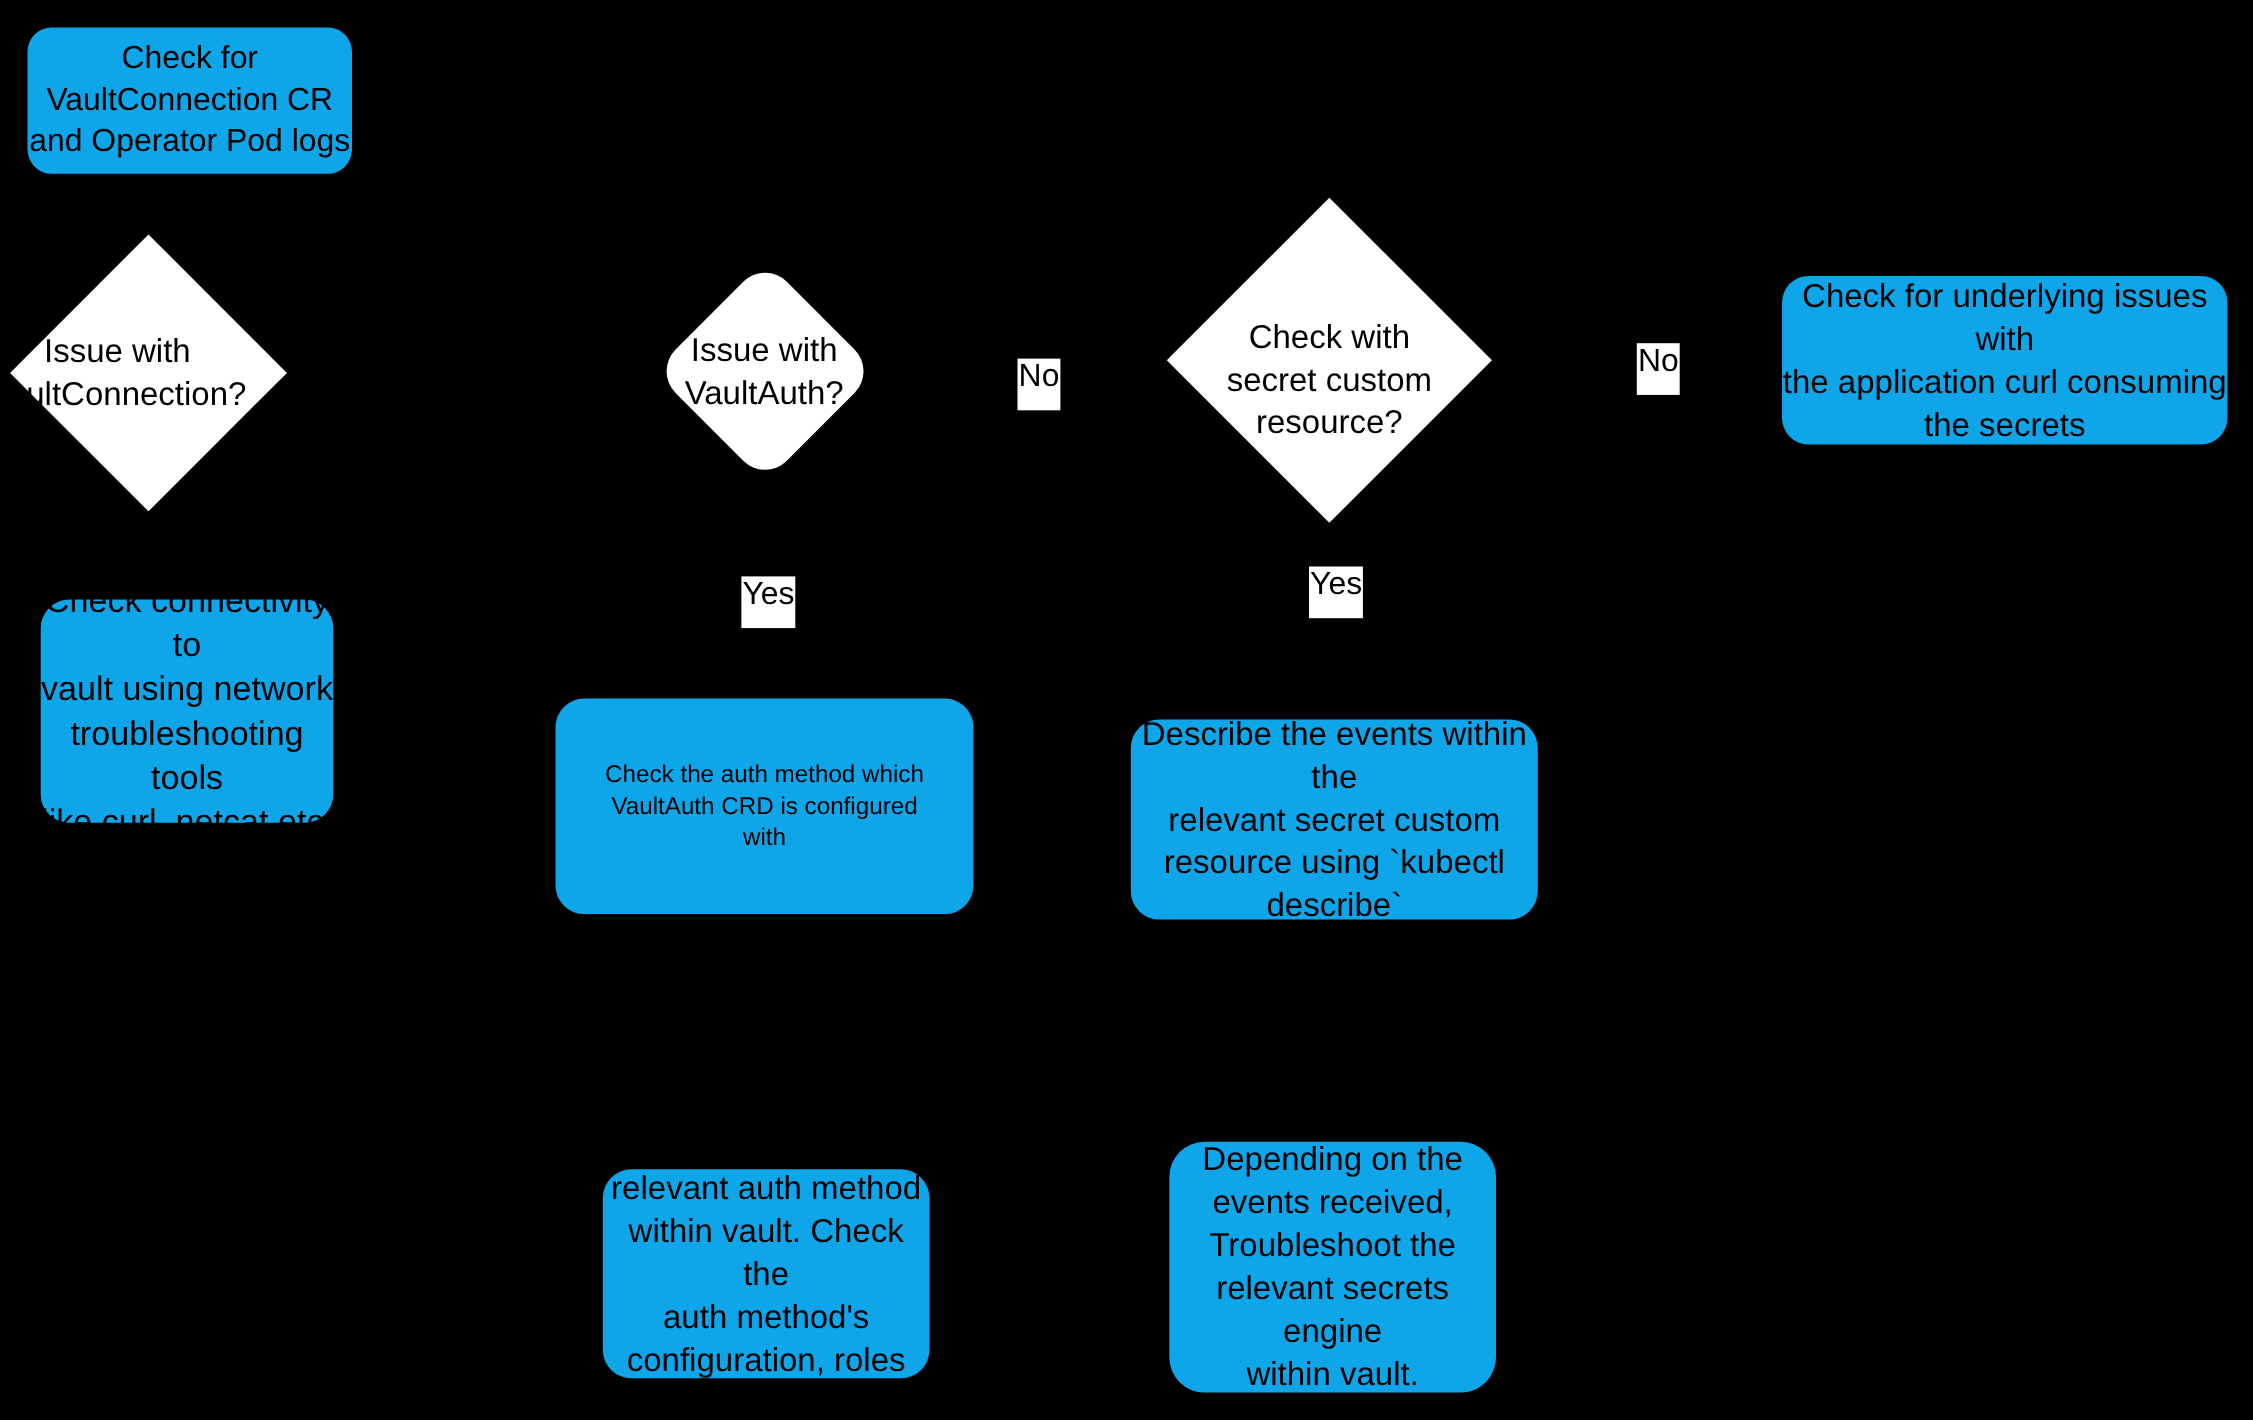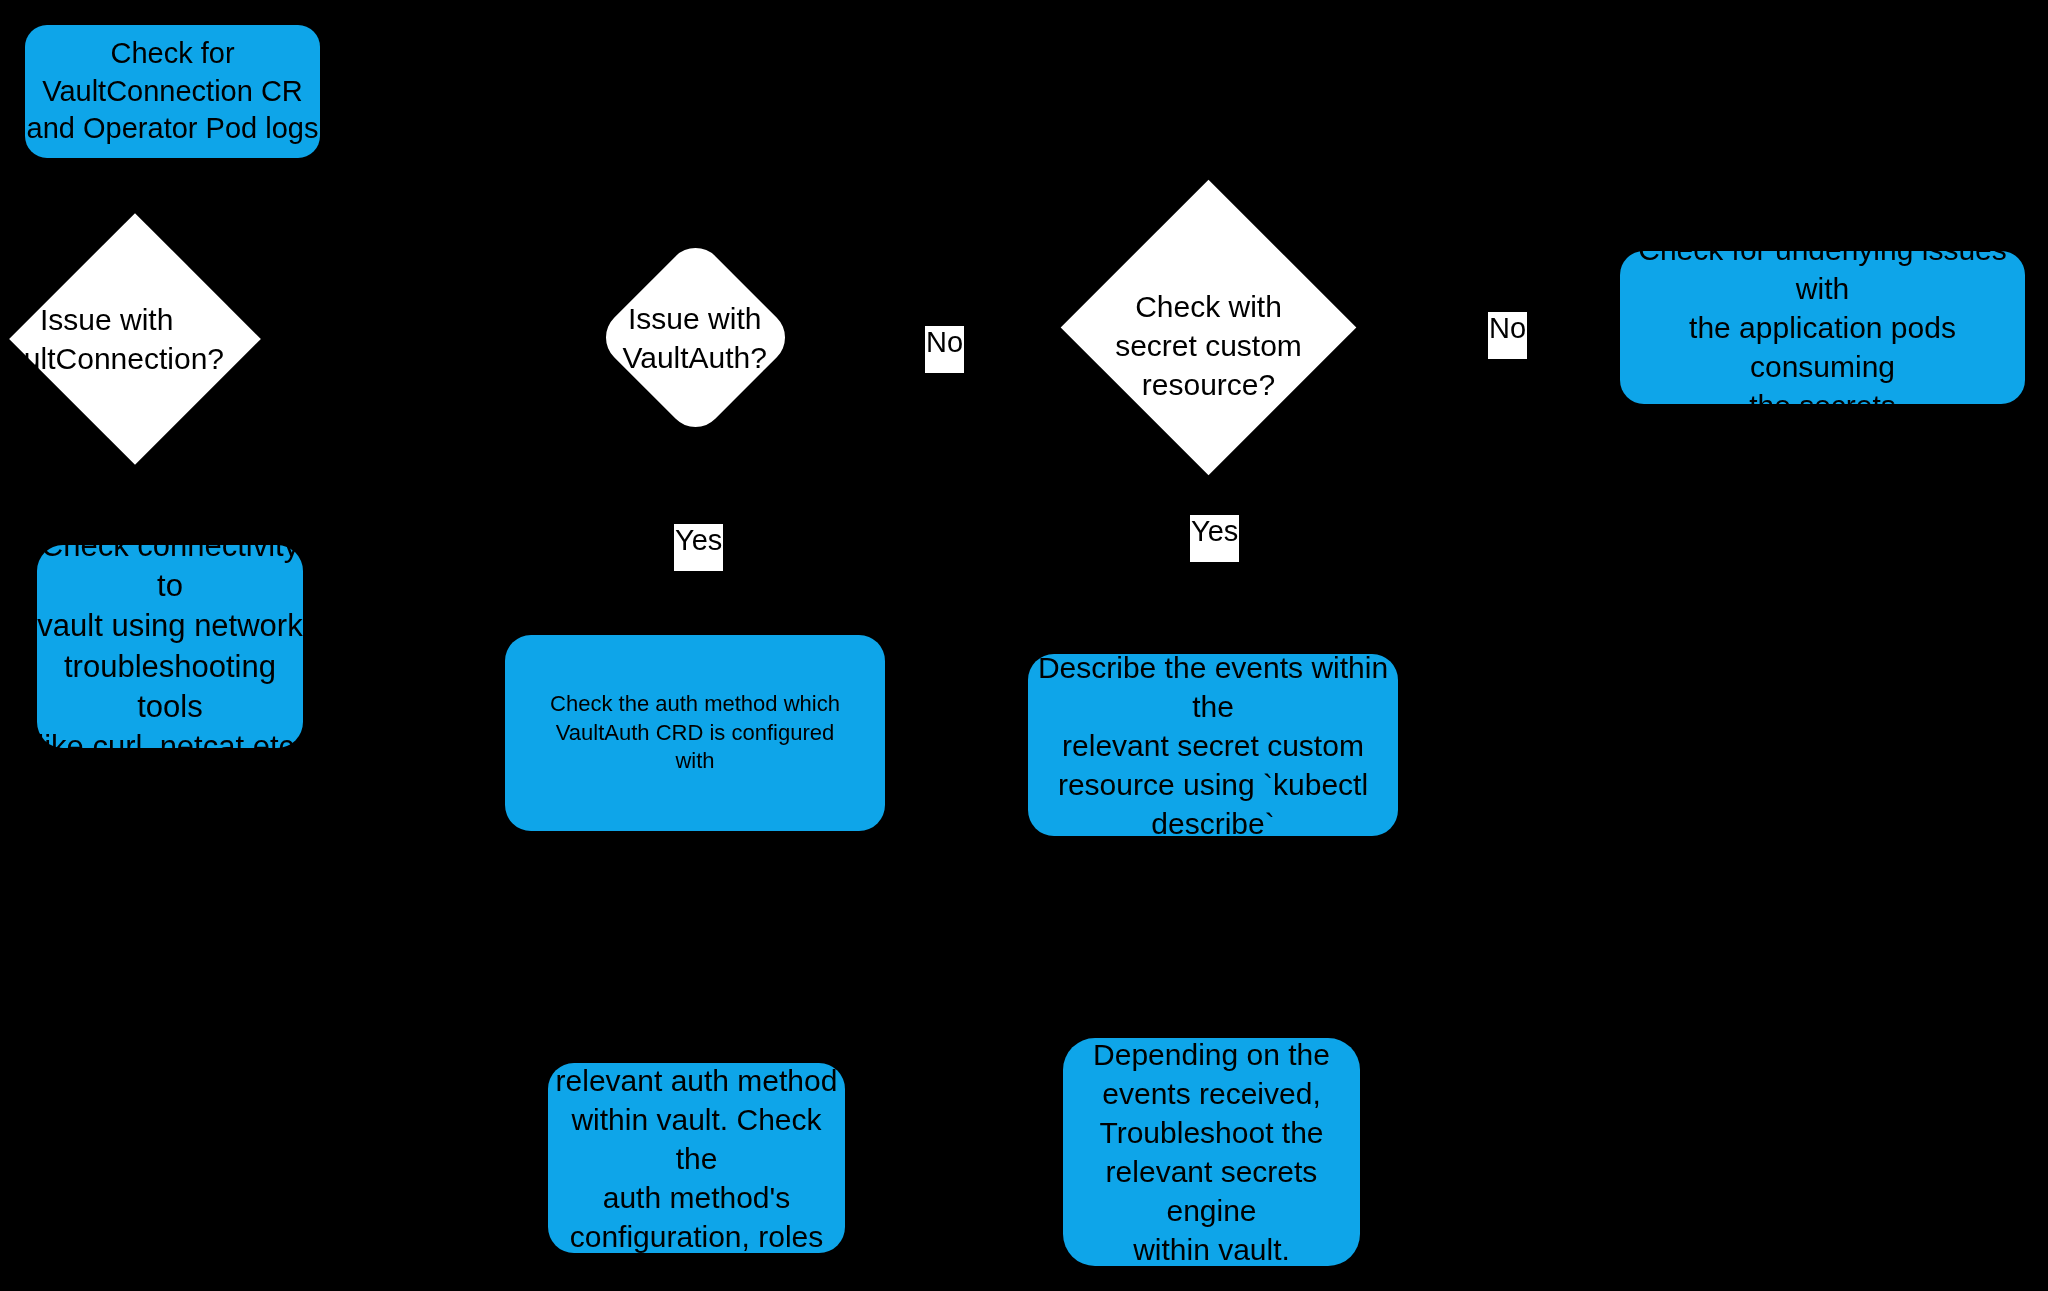--- a/index.html
+++ b/index.html
@@ -110,21 +110,21 @@
   <div class="node-diamond sharp" style="left:1104px; top:223px; width:209px; height:209px;">
     <span class="shape"></span>
     <span class="label" style="width:180%; transform:translateY(18px);">Check with secret custom
 resource?</span>
   </div>
 
   <div class="edge-label" style="left:1488px; top:312px;">No</div>
 
   <div class="node-box" style="left:1620px; top:251px; width:405px; height:153px; border-radius:24px; font-size:30px;">
     <span class="label" style="width:106%;">Check for underlying issues with
-the application pods consuming
+the application curl consuming
 the secrets</span>
   </div>
 
   <div class="edge-label" style="left:674px; top:524px;">Yes</div>
 
   <div class="edge-label" style="left:1190px; top:515px;">Yes</div>
 
   <div class="node-box" style="left:37px; top:545px; width:266px; height:203px; border-radius:26px; font-size:31px;">
     <span class="label" style="width:118%;">Check connectivity to
 vault using network

